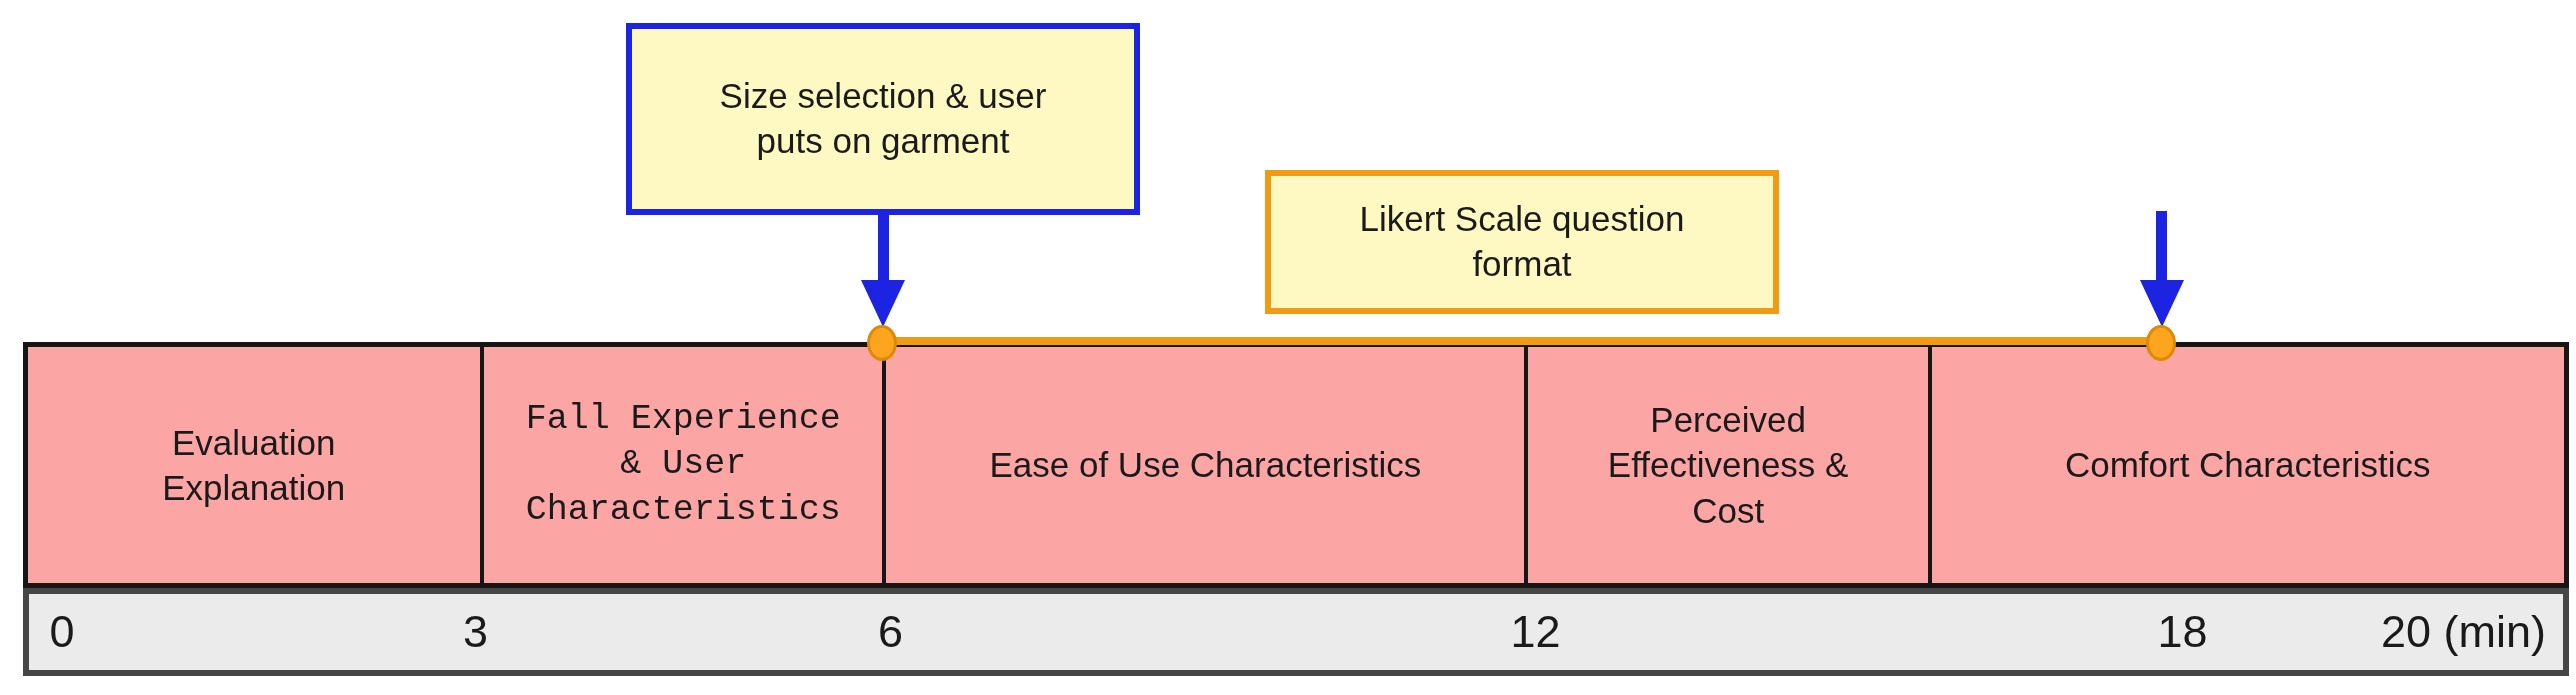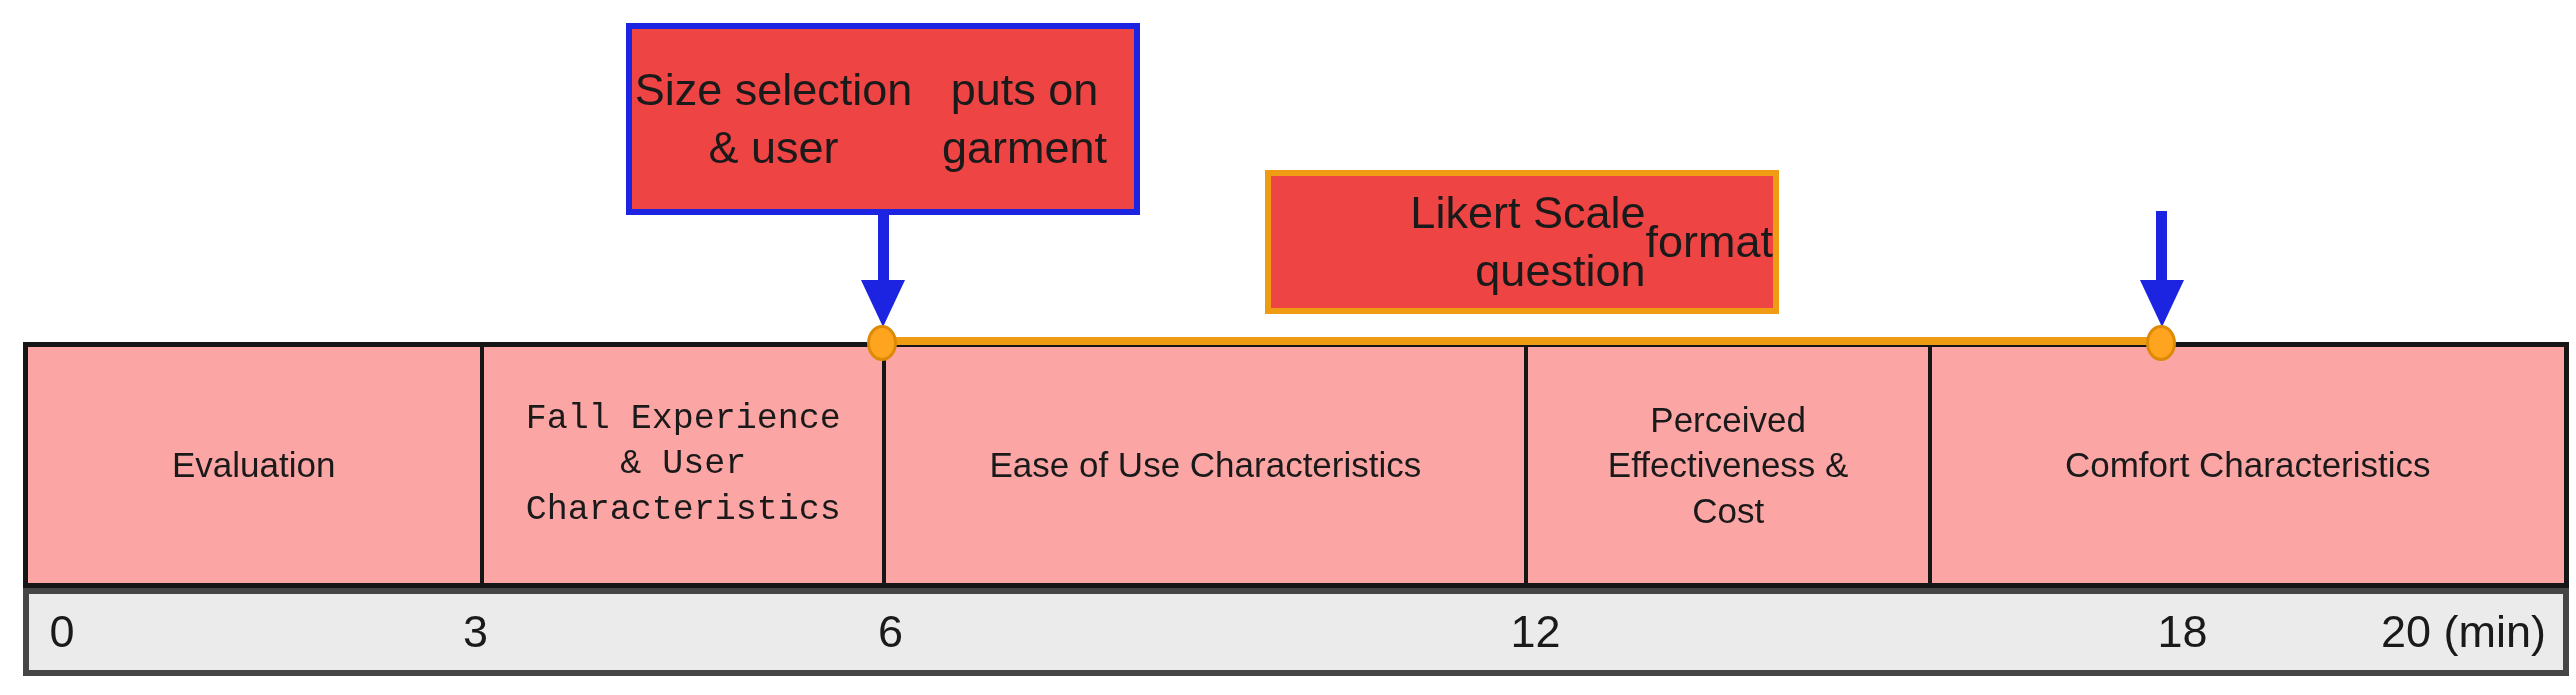--- a/index.html
+++ b/index.html
@@ -13,23 +13,23 @@
     --text:#1a1a1a;
     --bg:#ffffff;
   }
   html,body{margin:0;padding:0;background:var(--bg);}
   #canvas{
     position:relative;width:2576px;height:695px;background:var(--bg);
     font-family:"Liberation Sans", sans-serif;color:var(--text);overflow:hidden;
   }
   
   .callout{
-    position:absolute;box-sizing:border-box;background:#ef4444;
-    display:flex;flex-direction:row;align-items:center;justify-content:center;
-    text-align:center;font-size:45px;line-height:1.28;
+    position:absolute;box-sizing:border-box;background:#fef9c3;
+    display:flex;flex-direction:column;align-items:center;justify-content:center;
+    text-align:center;font-size:35px;line-height:1.28;
   }
   .callout.blue{border:6.8px solid var(--blue);}
   .callout.orange{border:6.8px solid var(--orange);}
   #callout-size{left:626px;top:22.5px;width:514px;height:192px;}
   #callout-takeoff{left:1905px;top:22.5px;width:514px;height:192px;}
   #callout-likert{left:1265px;top:170px;width:514px;height:144px;text-align:right;}
   .callout .line{display:block;}
   
   .arrow-stem{position:absolute;width:10.5px;background:var(--blue);z-index:3;}
   #arrow1-stem{left:878px;top:211px;height:71px;}
@@ -109,20 +109,21 @@
   <div class="arrow-stem" id="arrow2-stem"></div>
   <div class="arrow-head" id="arrow2-head"></div>
 
   <div id="likert-span-line"></div>
   <div class="timeline-dot" id="dot-6"></div>
   <div class="timeline-dot" id="dot-18"></div>
 
   <div id="timeline-row">
     <div class="cell" id="cell-0">
       <span class="line">Evaluation</span>
+      <span class="line">Explanation</span>
     </div>
     <div class="cell" id="cell-1">
       <span class="line">Fall Experience</span>
       <span class="line">&amp; User</span>
       <span class="line">Characteristics</span>
     </div>
     <div class="cell" id="cell-2">
       <span class="line">Ease of Use Characteristics</span>
     </div>
     <div class="cell" id="cell-4">

